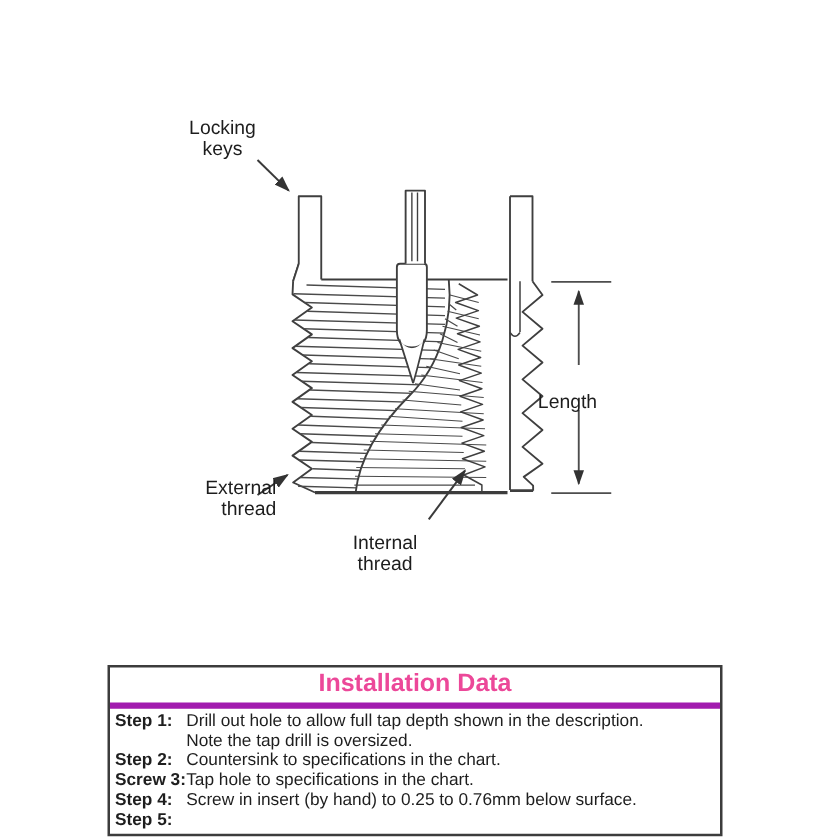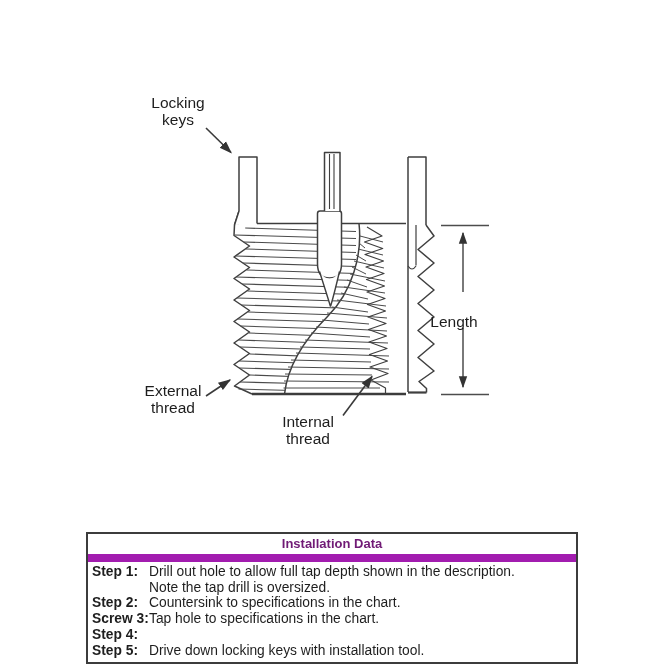--- a/index.html
+++ b/index.html
@@ -6,30 +6,30 @@
   .canvas{
     position:relative;width:662px;height:670px;background:#ffffff;
     font-family:"Liberation Sans", sans-serif;overflow:hidden;
   }
   .diagram-svg{position:absolute;left:0;top:0;}
   .diag-label{
     position:absolute;color:#1d1d1d;font-size:15.5px;line-height:17px;
     text-align:center;white-space:pre-line;
   }
   .lbl-locking{left:130px;top:94px;width:96px;}
-  .lbl-external{left:125px;top:382px;width:96px;}
-  .lbl-internal{left:260px;top:413px;width:96px;}
+  .lbl-external{left:125px;top:382px;width:96px;text-align:right;}
+  .lbl-internal{left:260px;top:426px;width:96px;}
   .lbl-length{left:419px;top:301px;width:70px;text-align:center;margin-top:12px;}
   .inst-table{
     position:absolute;left:86px;top:532px;width:492px;box-sizing:border-box;
     border:2px solid #3c3c3c;background:#fff;color:#1e1e1e;
   }
   .tbl-title{
-    font-weight:bold;font-size:13px;text-align:center;
-    padding:2px 0 3px 0;border-bottom:8px solid #a21caf;color:#701a75;
+    font-weight:bold;font-size:20px;text-align:center;
+    padding:2px 0 3px 0;border-bottom:5px solid #a21caf;color:#ec4899;
   }
   .tbl-body{padding:2px 2px 4px 4px;font-size:13.8px;line-height:15.7px;}
   .step-row{display:grid;grid-template-columns:57px 1fr;}
   .step-label{font-weight:bold;}
   .step-text{white-space:pre-line;}
 </style>
 </head>
 <body>
 
 <div class="canvas">
@@ -123,21 +123,21 @@
       <div class="step-row">
         <span class="step-label">Step 2:</span>
         <span class="step-text">Countersink to specifications in the chart.</span>
       </div>
       <div class="step-row">
         <span class="step-label">Screw 3:</span>
         <span class="step-text">Tap hole to specifications in the chart.</span>
       </div>
       <div class="step-row">
         <span class="step-label">Step 4:</span>
+        <span class="step-text">Screw in insert (by hand) to 0.25 to 0.76mm below surface.</span>
       </div>
       <div class="step-row">
         <span class="step-label">Step 5:</span>
-        <span class="step-text">Drive down locking keys with installation tool.</span>
       </div>
     </div>
   </div>
 
 </div>
 
 </body></html>

